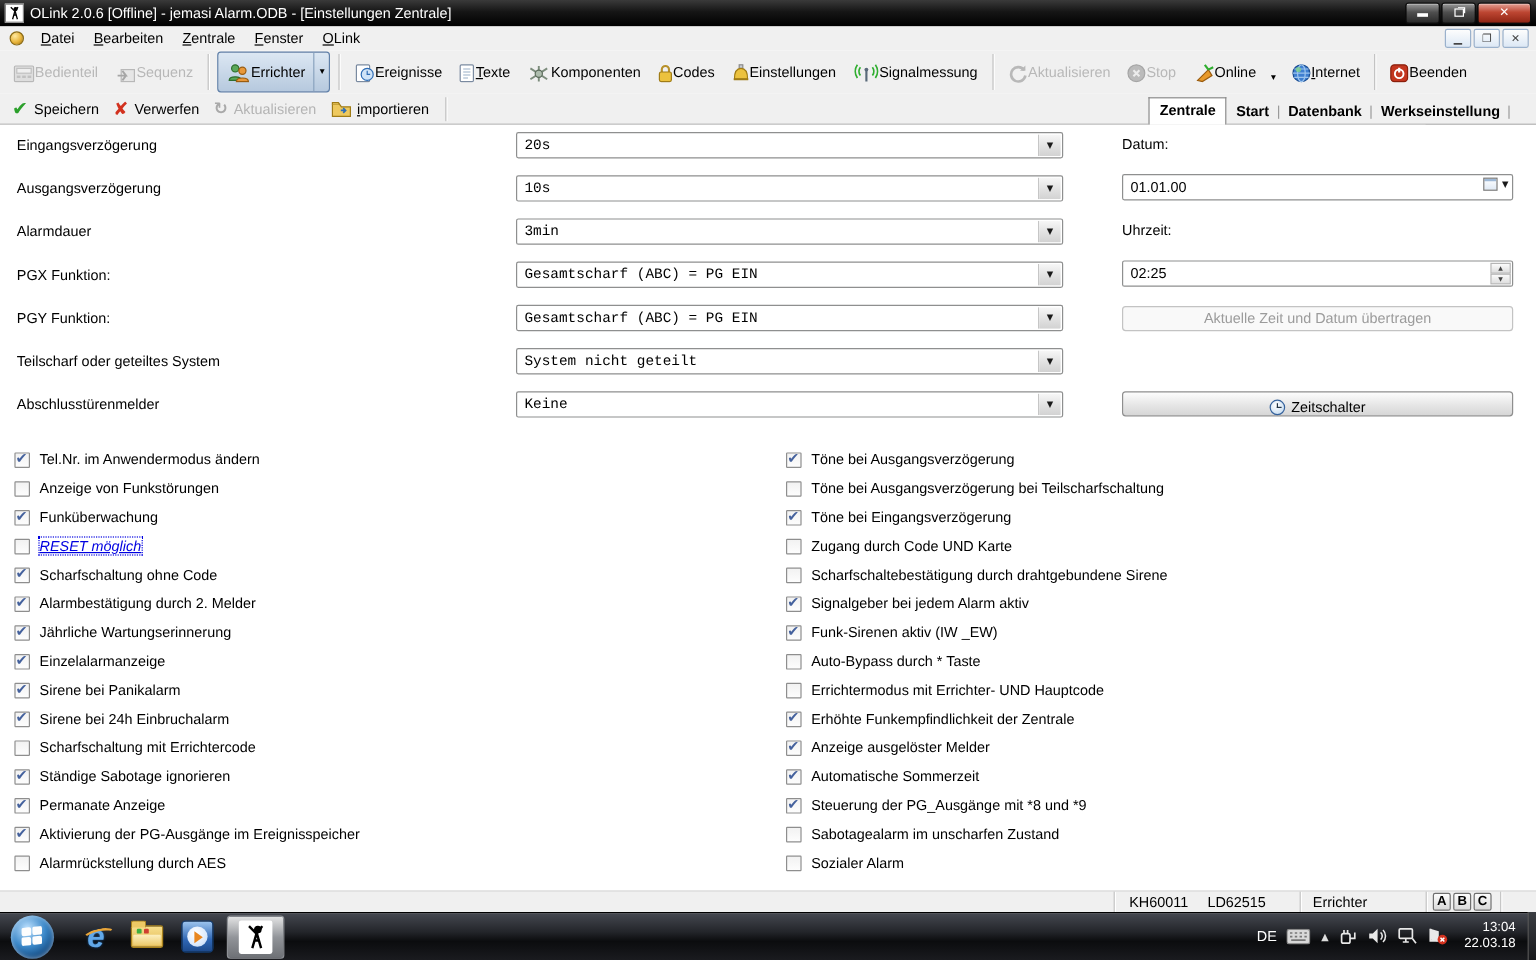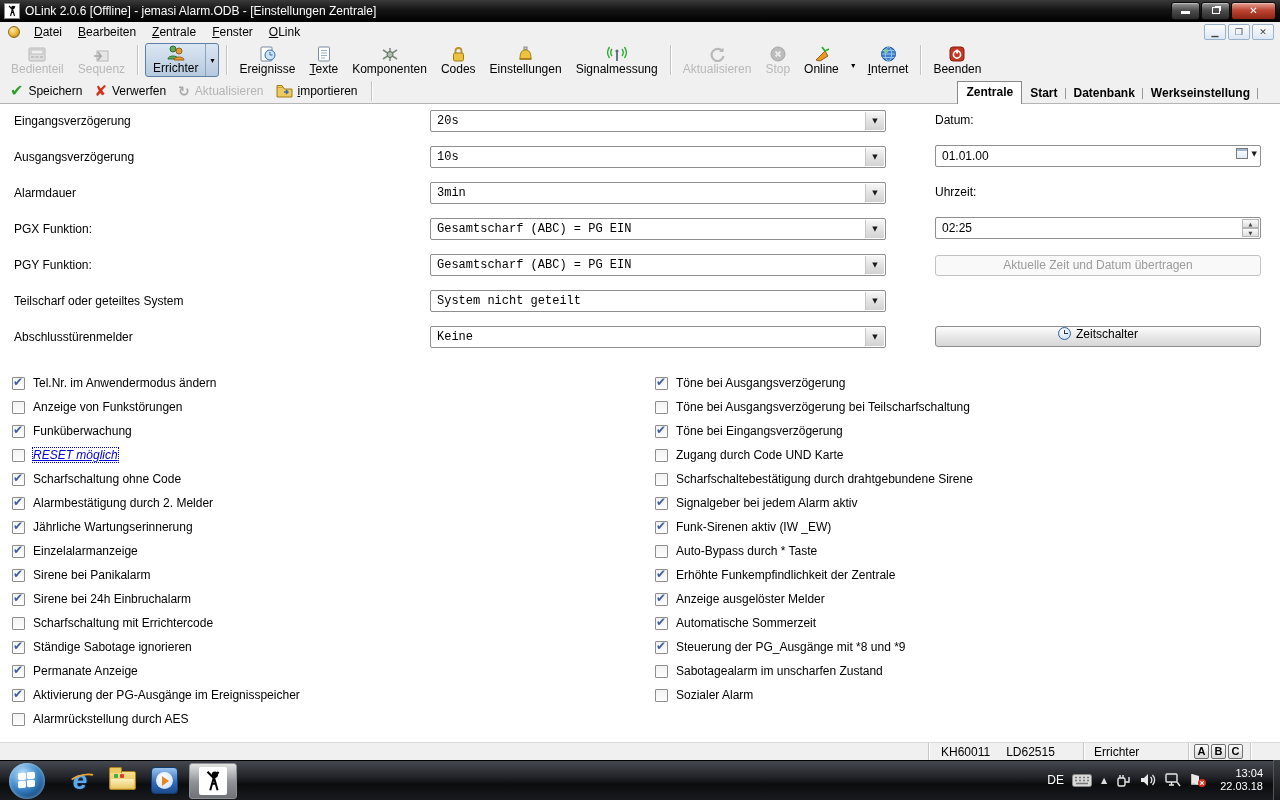--- a/index.html
+++ b/index.html
@@ -25,21 +25,21 @@
   .menu-ball { width:12px; height:12px; border-radius:50%; margin:0 6px 0 8px;
     background:radial-gradient(circle at 35% 30%, #ffe9a0, #e8b43a 55%, #9a6d10); border:1px solid #8a6a14; }
   .menu-item { padding:2px 8px; }
   .menu-item::first-letter { text-decoration:underline; }
   .mdibtns { position:absolute; right:6px; top:2px; display:flex; }
   .mdibtn { width:22px; height:16px; border:1px solid #9ab1cc; border-radius:2px; margin-left:2px;
     background:linear-gradient(#fdfdfd,#dce8f5); color:#444; font-size:9px; line-height:14px; text-align:center; }
 
   
   .toolbar { position:absolute; left:0; top:42px; width:100%; height:36px; background:#f0f0f0; display:flex; align-items:center; padding-left:4px; }
-  .tbtn { display:flex; flex-direction:column; align-items:center; justify-content:center; padding:1px 7px; height:34px; white-space:nowrap; }
+  .tbtn { display:flex; flex-direction:row; align-items:center; justify-content:center; padding:1px 7px; height:34px; white-space:nowrap; }
   .tbtn .ico { height:17px; display:flex; align-items:flex-end; justify-content:center; }
   .tbtn .lbl { font-size:12px; line-height:14px; display:block; }
   .tbtn.disabled { filter:grayscale(1) opacity(.55); color:#8a8a8a; }
   .tbtn.ul .lbl::first-letter { text-decoration:underline; }
   .tsep { width:1px; height:30px; background:#c3c3c3; margin:0 5px; box-shadow:1px 0 0 #fff; }
   .split { display:flex; align-items:stretch; border:1px solid #5f7fa8; border-radius:3px;
     background:linear-gradient(#dce7f3,#b6c9de); margin:0 2px; }
   .split .tbtn { height:32px; }
   .split .drop { width:13px; display:flex; align-items:center; justify-content:center; border-left:1px solid #8ba3bf; font-size:7px; }
   .drop-arrow-free { font-size:7px; padding:0 4px; align-self:center; margin-top:10px; }
@@ -76,21 +76,21 @@
   .rfield .val { position:absolute; left:6px; top:3px; }
   .cal-btn { position:absolute; right:3px; top:2px; display:flex; align-items:center; }
   .cal-ico { width:12px; height:11px; border:1px solid #7a7a7a; background:linear-gradient(#fff,#dfe9f5);
     box-shadow:inset 0 2px 0 #9db8d6; margin-right:4px; }
   .spinner { position:absolute; right:1px; top:1px; width:17px; height:18px; display:flex; flex-direction:column; }
   .spin { flex:1; border:1px solid #b5b5b5; background:linear-gradient(#fbfbfb,#dedede); font-size:5px; color:#444;
     display:flex; align-items:center; justify-content:center; font-family:"DejaVu Sans",sans-serif; }
   .btn-disabled { position:absolute; left:935px; width:326px; height:21px; border:1px solid #c3c3c3; border-radius:3px;
     background:#f9f9f9; color:#9b9b9b; text-align:center; line-height:19px; }
   .btn { position:absolute; left:935px; width:326px; height:21px; border:1px solid #8e8e8e; border-radius:3px;
-    background:linear-gradient(#fdfdfd,#e8e8e8 50%,#d6d6d6); display:flex; align-items:flex-start; justify-content:center; }
+    background:linear-gradient(#fdfdfd,#e8e8e8 50%,#d6d6d6); display:flex; align-items:flex-end; justify-content:center; }
   .clock-ico { width:13px; height:13px; border-radius:50%; border:1px solid #35629c; margin-right:5px;
     background:radial-gradient(circle at 40% 35%, #fff, #bcd6ee); position:relative; }
   .clock-ico::before { content:""; position:absolute; left:5px; top:2px; width:1px; height:4px; background:#234; }
   .clock-ico::after { content:""; position:absolute; left:5px; top:5px; width:4px; height:1px; background:#234; }
 
   .cb-col { position:absolute; top:267px; }
   .cb-col.left { left:12px; } .cb-col.right { left:655px; }
   .cb-row { height:24px; display:flex; align-items:center; }
   .cb { width:13px; height:13px; border:1px solid #8e8e8e; border-radius:1px; background:linear-gradient(#f2f2f2,#fdfdfd); position:relative; flex:0 0 13px; }
   .cb .mark { display:none; }
@@ -608,20 +608,24 @@
             <span class="mark">✔</span>
           </span>
           <span class="cb-label">Funk-Sirenen aktiv (IW _EW)</span>
         </div>
 
         <div class="cb-row">
           <span class="cb"></span>
           <span class="cb-label">Auto-Bypass durch * Taste</span>
         </div>
 
+        <div class="cb-row">
+          <span class="cb"></span>
+          <span class="cb-label">Errichtermodus mit Errichter- UND Hauptcode</span>
+        </div>
 
         <div class="cb-row">
           <span class="cb on">
             <span class="mark">✔</span>
           </span>
           <span class="cb-label">Erhöhte Funkempfindlichkeit der Zentrale</span>
         </div>
 
         <div class="cb-row">
           <span class="cb on">

